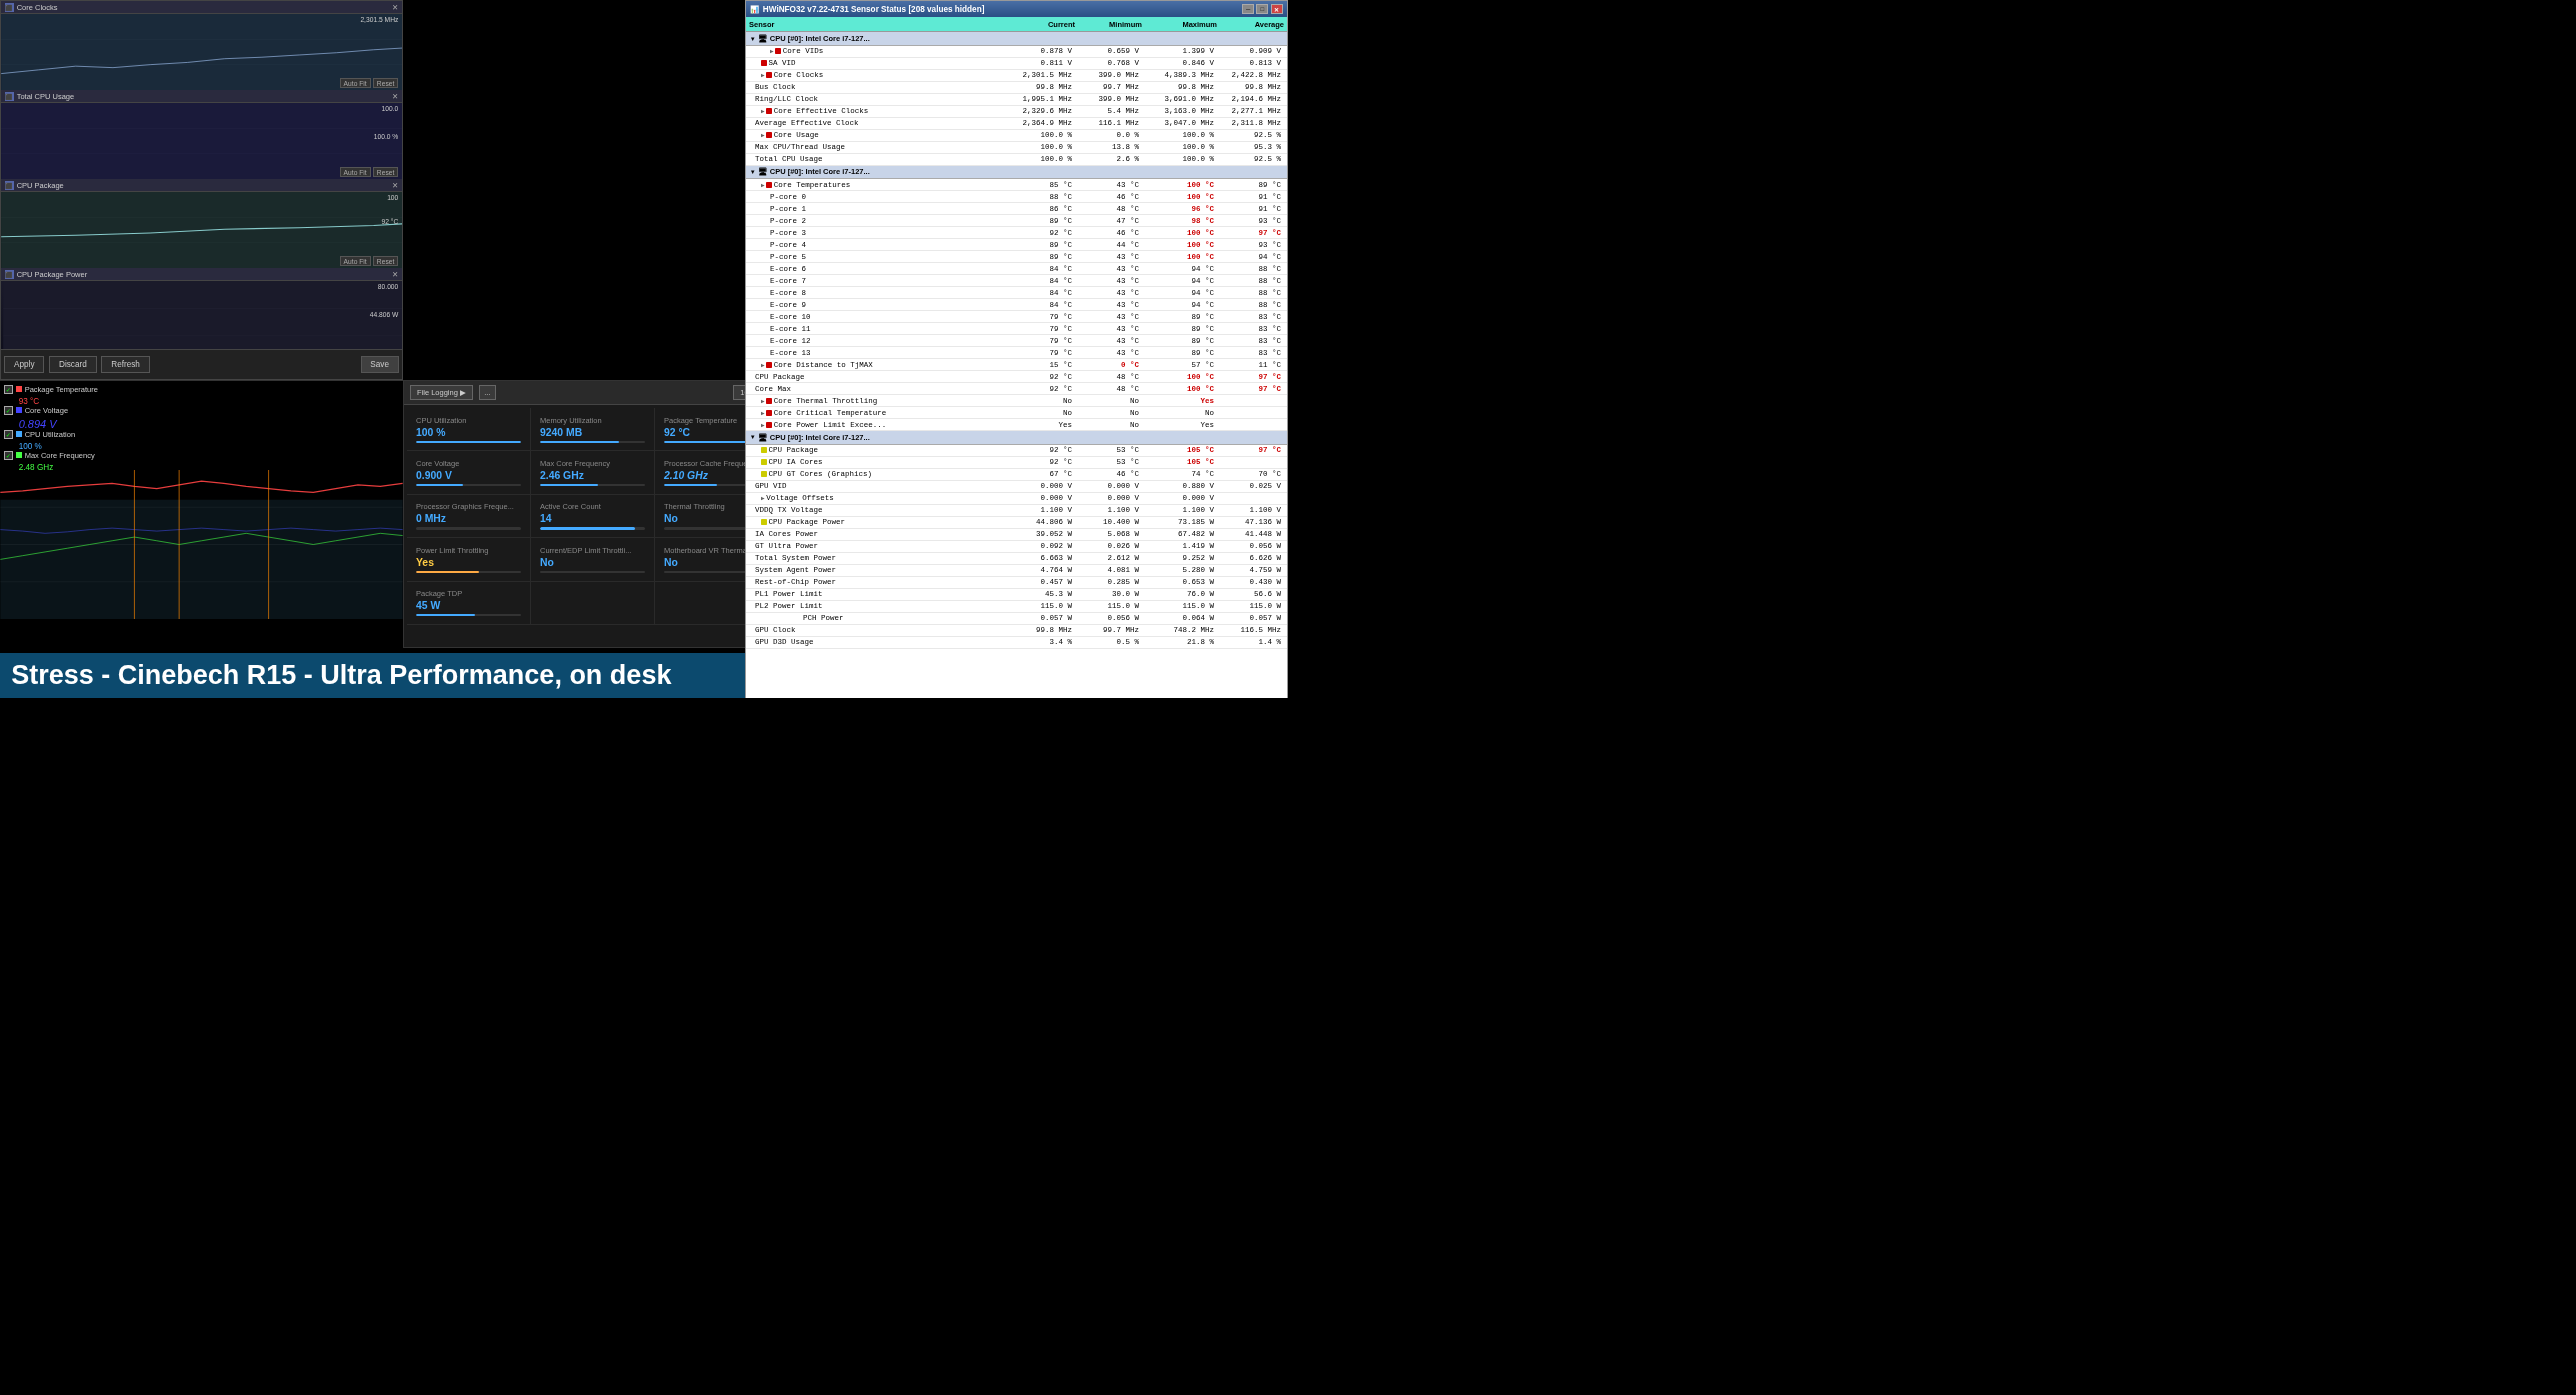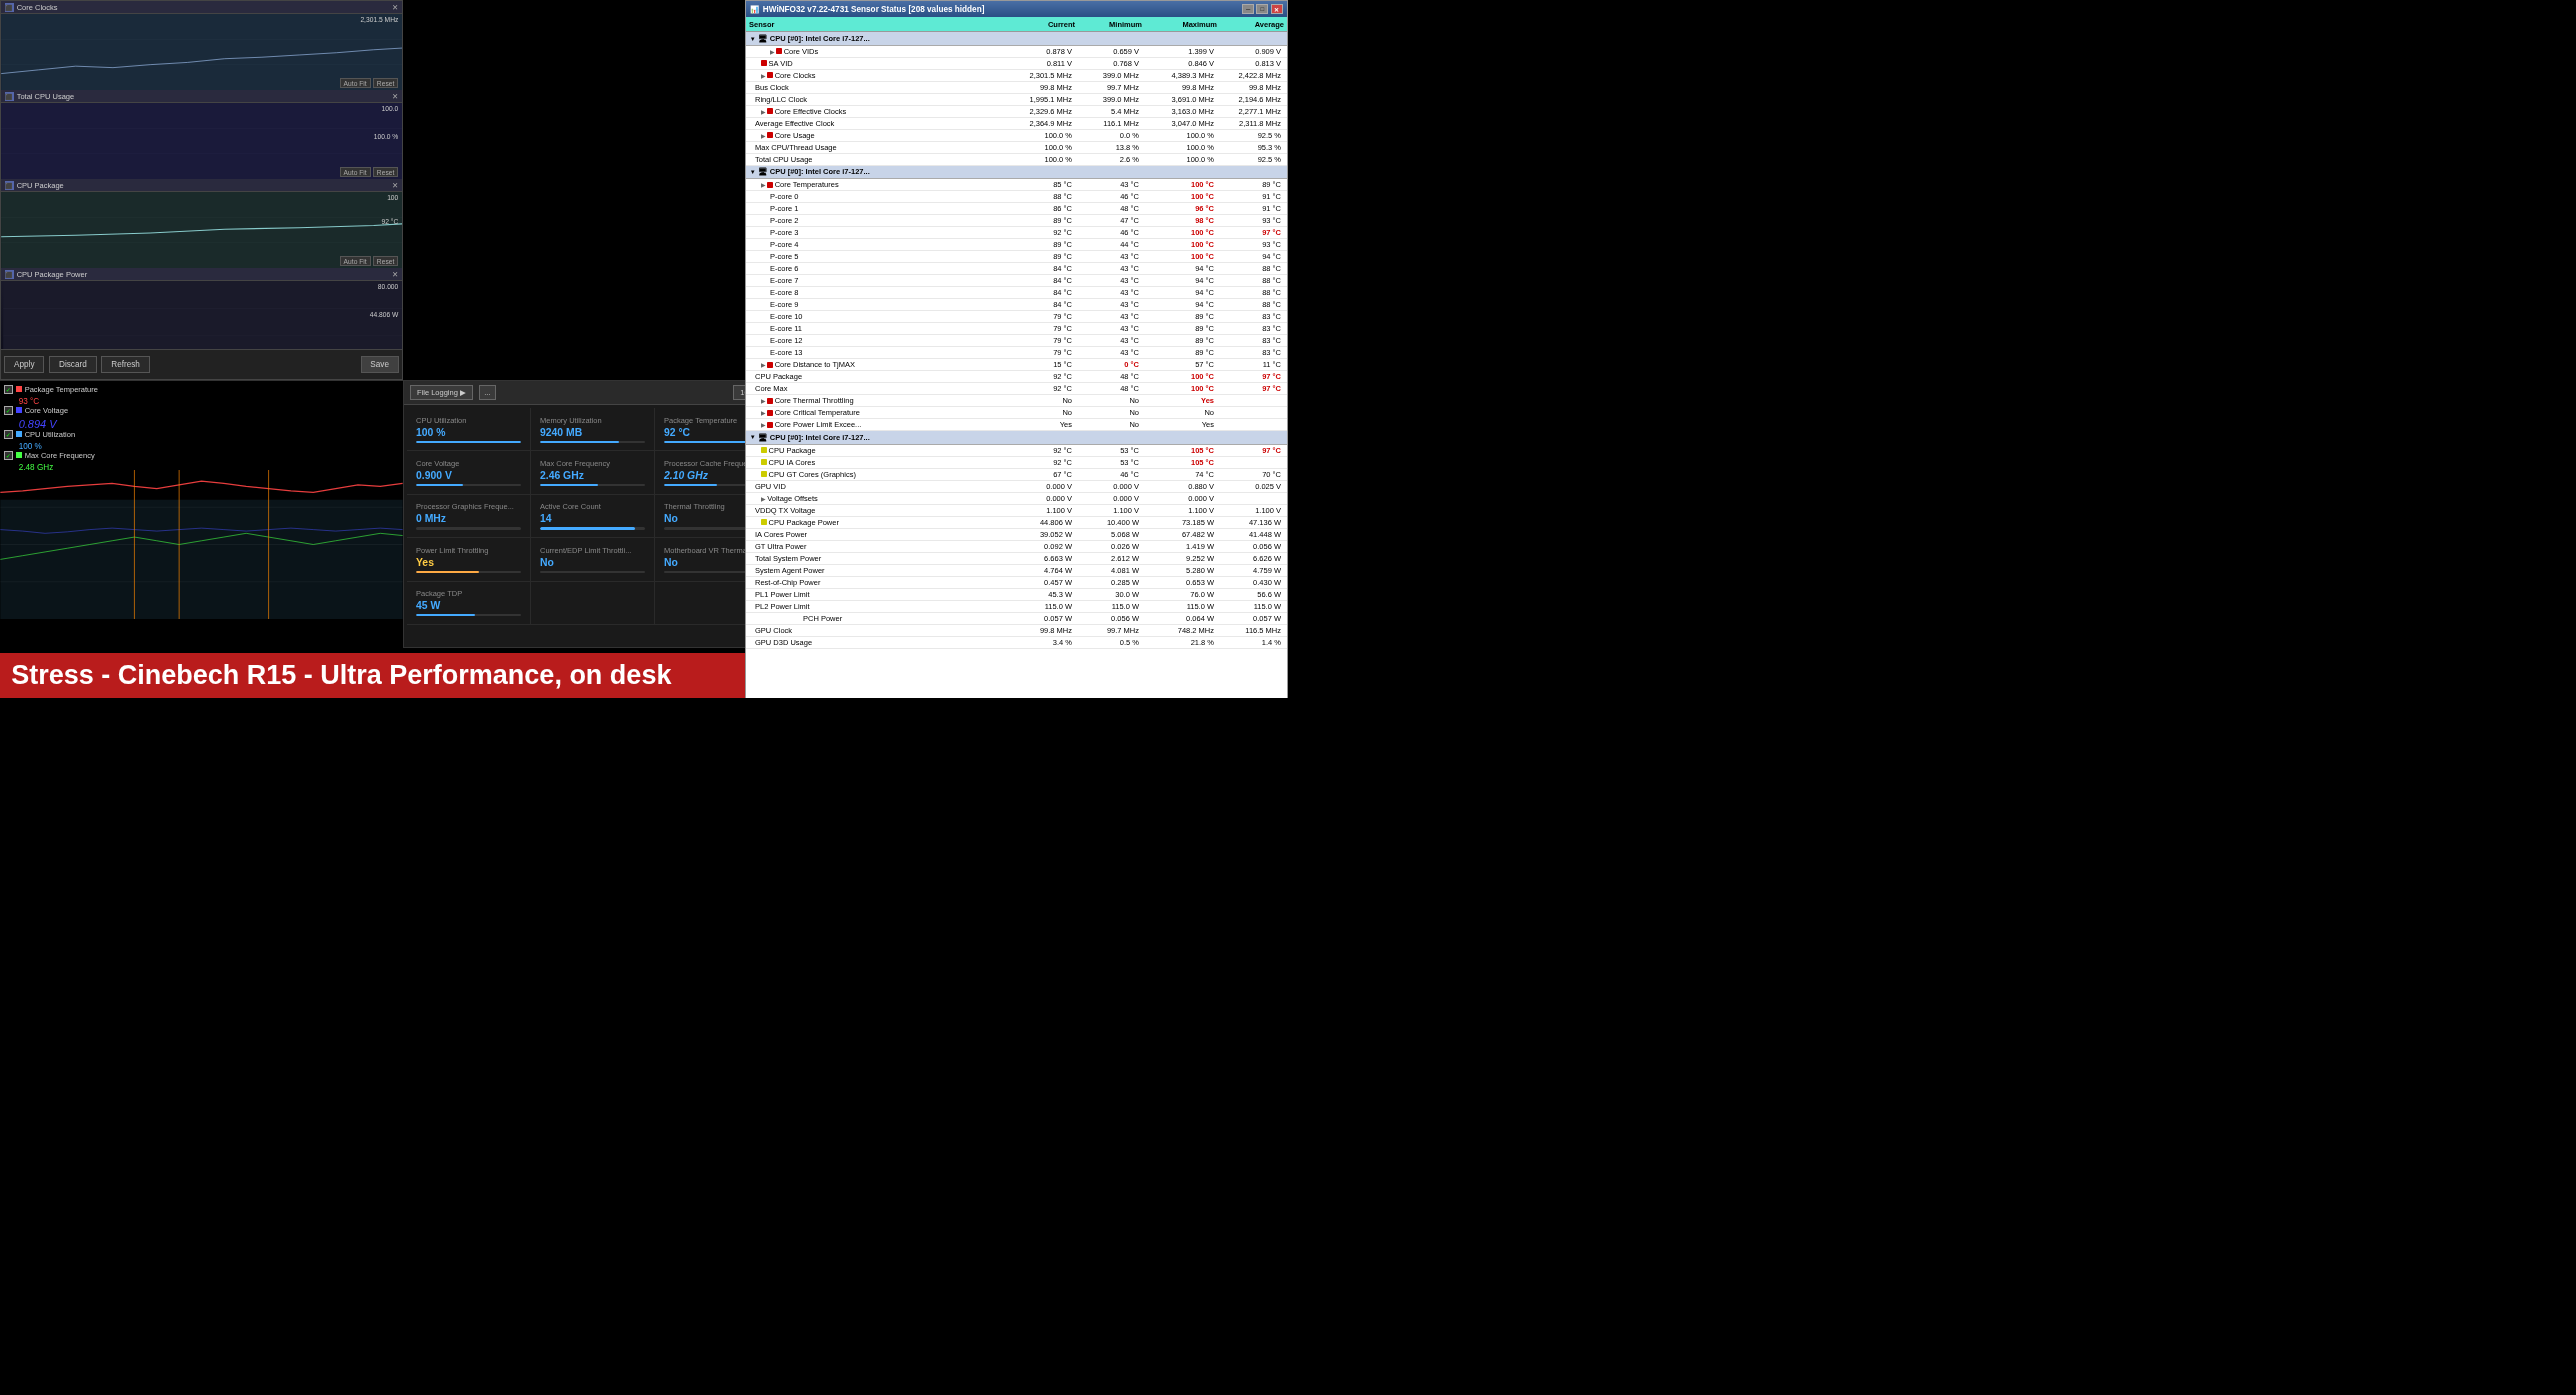--- a/index.html
+++ b/index.html
@@ -281,20 +281,21 @@
       cursor: pointer;
     }
     .hw-row {
       display: grid;
       grid-template-columns: 1fr 60px 67px 75px 67px;
       height: 12px;
       align-items: center;
       padding: 0 3px;
       border-bottom: 0.7px solid #e8e8e8;
       font-size: 7.5px;
+      font-family: Liberation Mono, monospace;
     }
     .hw-row .label { padding-left: 12px; overflow: hidden; text-overflow: ellipsis; white-space: nowrap; }
     .hw-row .label.sub { padding-left: 21px; }
     .hw-row .val { text-align: right; padding-right: 3px; }
     .hw-row .val.red { color: #cc0000; font-weight: bold; }
     .hw-row .expand-icon { font-size: 6px; color: #666; margin-right: 1.5px; }
     .hw-row-indent { display: flex; align-items: center; }
     .sensor-icon { width: 6px; height: 6px; display: inline-block; margin-right: 1.5px; border-radius: 0.7px; }
     .sensor-icon.red { background: #cc0000; }
     .sensor-icon.yellow { background: #cccc00; }
@@ -566,21 +567,21 @@
       <div class="metric-value" style="color:#4af;">45 W</div>
       <div class="metric-bar">
           <div class="metric-bar-fill" style="width:56%;"></div>
         </div>
     </div>
     <div class="metric-cell"></div>
     <div class="metric-cell"></div>
   </div>
 </div>
 
-<div id="headline" style="position:absolute; left:0; bottom:0; width:783px; height:45px; background:#b91c1c; display:flex; align-items:center; padding:0 11.2px;">
+<div id="headline" style="position:absolute; left:0; bottom:0; width:783px; height:45px; background:#0c4a6e; display:flex; align-items:center; padding:0 11.2px;">
   <span id="headline-text" style="font-size:27px; font-weight:bold; color:#fff; font-family:Impact,'Arial Black',sans-serif;">Stress - Cinebech R15 - Ultra Performance, on desk</span>
 </div>
 
 <div id="right-panel">
 
   <div class="hwinfo-titlebar">
     <span style="font-size:7.5px; margin-right:3px;">📊</span>
     <span>HWiNFO32 v7.22-4731 Sensor Status [208 values hidden]</span>
     <div class="window-btns">
       <div class="win-btn">─</div>

